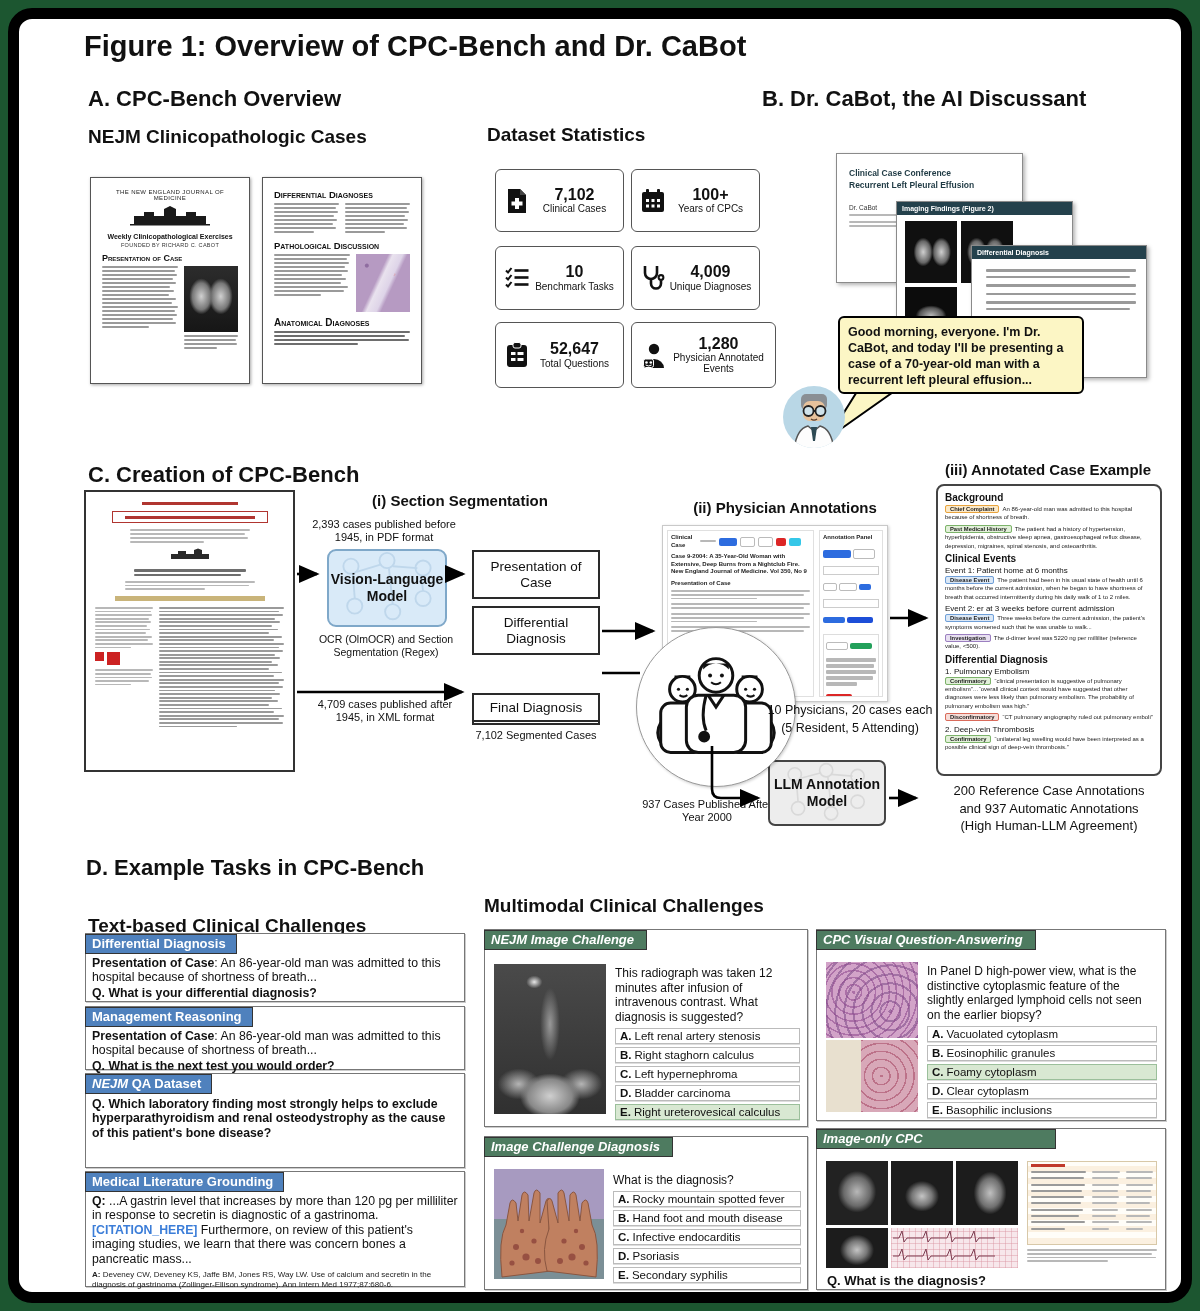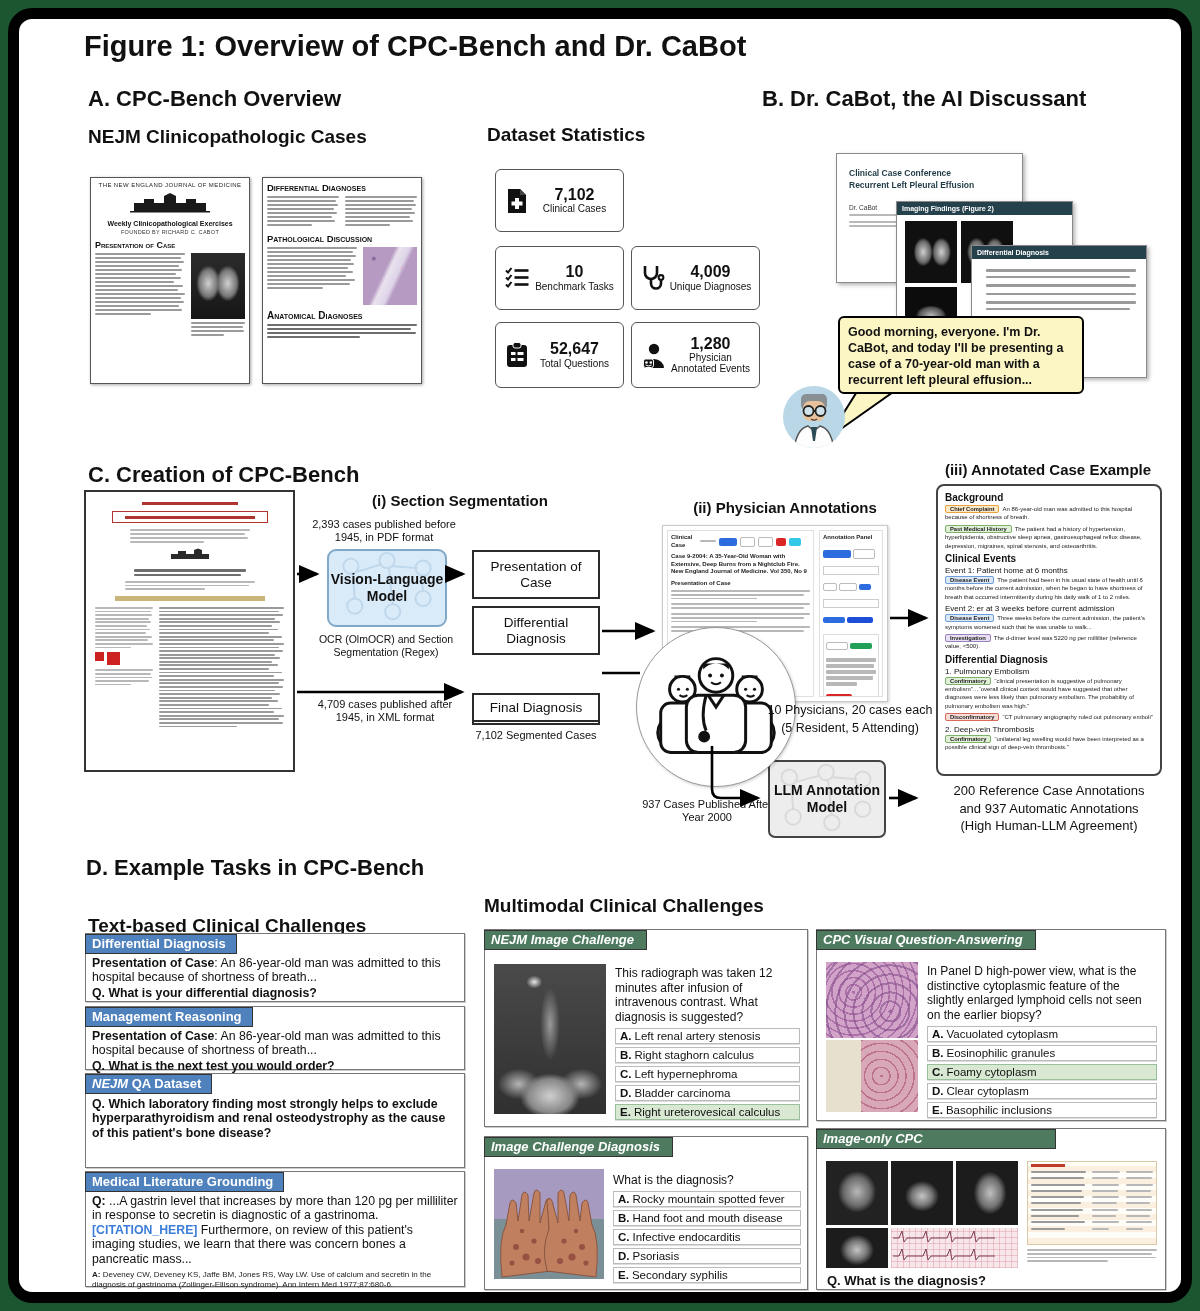--- a/index.html
+++ b/index.html
@@ -13,21 +13,21 @@
   
   .title{font-size:29px;font-weight:bold}
   .h1{font-size:22px;font-weight:bold}
   .h2{font-size:19px;font-weight:bold}
   .h3{font-size:15px;font-weight:bold;text-align:center}
   
   .lines .ln{display:block;background:#9a9a9a;border-radius:1px}
   .lines.light .ln{background:#b8b8b8}
   .lines.dark .ln{background:#6e6e6e}
   
-  .docpage{background:#fff;border:1.5px solid #555;box-shadow:1px 1px 3px rgba(0,0,0,.35);padding:4px;box-sizing:border-box}
+  .docpage{background:#fff;border:1.5px solid #555;box-shadow:1px 1px 3px rgba(0,0,0,.35);padding:11px;box-sizing:border-box}
   .doc-h{font-size:6px;letter-spacing:.4px;text-align:center;text-transform:uppercase;color:#222}
   .doc-t1{font-size:7px;font-weight:bold;text-align:center;margin-top:3px}
   .doc-t2{font-size:5.5px;text-align:center;text-transform:uppercase;letter-spacing:.3px;color:#333;margin-top:2px}
   .doc-sec{font-variant:small-caps;font-weight:bold;font-size:9px;margin:5px 0 3px}
   .twocol{display:flex;gap:6px}
   .xray-a{background:#1b1b1b;background-image:radial-gradient(ellipse 16px 24px at 32% 46%,#d0d0d0 0%,#777 55%,transparent 75%),radial-gradient(ellipse 16px 24px at 68% 46%,#d0d0d0 0%,#777 55%,transparent 75%),linear-gradient(#2c2c2c,#161616)}
   .histo-a{background:#b69ac2;background-image:linear-gradient(115deg,transparent 40%,#e9e2ee 46%,#ded4e8 58%,transparent 64%),radial-gradient(circle at 20% 20%,#8f6da0 1.5px,transparent 2.5px),radial-gradient(circle at 70% 35%,#c33 1px,transparent 2px),radial-gradient(circle at 40% 75%,#8f6da0 1.5px,transparent 2.5px)}
   
   .statbox{border:1.8px solid #555;border-radius:6px;background:#fff;display:flex;align-items:center;padding:0 6px;box-sizing:border-box}
   .statbox .ic{width:30px;flex:0 0 30px;display:flex;justify-content:center}
@@ -199,20 +199,42 @@
           <path d="M14,1 l6,6 h-6 z" fill="#444"></path>
           <rect x="9" y="10" width="4" height="11" fill="#fff"></rect>
           <rect x="5.5" y="13.5" width="11" height="4" fill="#fff"></rect>
         </svg>
       </span>
     <span class="stattxt">
         <span class="statval" style="display:block">7,102</span>
         <span class="statlab" style="display:block">Clinical Cases</span>
       </span>
   </div>
+  <div class="abs statbox" style="left:631px;top:169px;width:129px;height:63px">
+    <span class="ic">
+        <svg width="24" height="24" viewBox="0 0 24 24">
+          <rect x="1" y="3" width="22" height="20" rx="2" fill="#111"></rect>
+          <rect x="5" y="0" width="3" height="6" rx="1" fill="#111"></rect>
+          <rect x="16" y="0" width="3" height="6" rx="1" fill="#111"></rect>
+          <rect x="3" y="8" width="18" height="13" fill="#111"></rect>
+          <g fill="#fff">
+            <rect x="5" y="10" width="3" height="3"></rect>
+            <rect x="10.5" y="10" width="3" height="3"></rect>
+            <rect x="16" y="10" width="3" height="3"></rect>
+            <rect x="5" y="15.5" width="3" height="3"></rect>
+            <rect x="10.5" y="15.5" width="3" height="3"></rect>
+            <rect x="16" y="15.5" width="3" height="3"></rect>
+          </g>
+        </svg>
+      </span>
+    <span class="stattxt">
+        <span class="statval" style="display:block">100+</span>
+        <span class="statlab" style="display:block">Years of CPCs</span>
+      </span>
+  </div>
   <div class="abs statbox" style="left:495px;top:246px;width:129px;height:64px">
     <span class="ic">
         <svg width="24" height="22" viewBox="0 0 24 22">
           <g stroke="#111" stroke-width="2" fill="none">
             <path d="M1,3.5 l2,2 3.5,-4.5"></path>
             <path d="M1,10.5 l2,2 3.5,-4.5"></path>
             <path d="M1,17.5 l2,2 3.5,-4.5"></path>
           </g>
           <g fill="#111">
             <rect x="9.5" y="2.2" width="14" height="2.6"></rect>
@@ -253,21 +275,21 @@
             <rect x="5" y="16" width="4.5" height="3"></rect>
             <rect x="11.5" y="16" width="6" height="3"></rect>
           </g>
         </svg>
       </span>
     <span class="stattxt">
         <span class="statval" style="display:block">52,647</span>
         <span class="statlab" style="display:block">Total Questions</span>
       </span>
   </div>
-  <div class="abs statbox" style="left:631px;top:322px;width:129px;height:66px">
+  <div class="abs statbox" style="left:631px;top:322px;width:145px;height:66px">
     <span class="ic">
         <svg width="24" height="25" viewBox="0 0 24 25">
           <circle cx="13" cy="6" r="5.2" fill="#111"></circle>
           <path d="M3,25 a10,9 0 0 1 20,0 z" fill="#111"></path>
           <rect x="2.5" y="16" width="10" height="8.5" rx="2" fill="#111" stroke="#fff"></rect>
           <circle cx="5.5" cy="19.5" r="1.3" fill="#fff"></circle>
           <circle cx="9.8" cy="19.5" r="1.3" fill="#fff"></circle>
           <path d="M4.6,22 q3,2 6,0" stroke="#fff" fill="none"></path>
         </svg>
       </span>
@@ -556,21 +578,21 @@
           <path d="M111,68 q4,3 8,0"></path>
       </g>
     </svg>
   </div>
   <div class="abs ctr" style="left:745px;top:701px;width:210px;font-size:12.5px;line-height:1.45;z-index:5">
     <div>10 Physicians, 20 cases each</div>
     <div>(5 Resident, 5 Attending)</div>
   </div>
   <div class="abs note" style="left:642px;top:798px;width:130px">937 Cases Published After Year 2000</div>
 
-  <div class="llm" style="left:768px;top:760px;width:118px;height:78px">
+  <div class="llm" style="left:768px;top:760px;width:118px;height:66px">
     <svg class="netbg" viewBox="0 0 118 75">
         <g stroke="#c9c9c9" stroke-width="2" fill="none">
           <circle cx="20" cy="15" r="8"></circle>
           <circle cx="58" cy="10" r="8"></circle>
           <circle cx="96" cy="17" r="8"></circle>
           <circle cx="24" cy="56" r="8"></circle>
           <circle cx="64" cy="62" r="8"></circle>
           <circle cx="96" cy="48" r="8"></circle>
           <line x1="26" y1="20" x2="52" y2="13"></line>
           <line x1="64" y1="15" x2="90" y2="17"></line>

